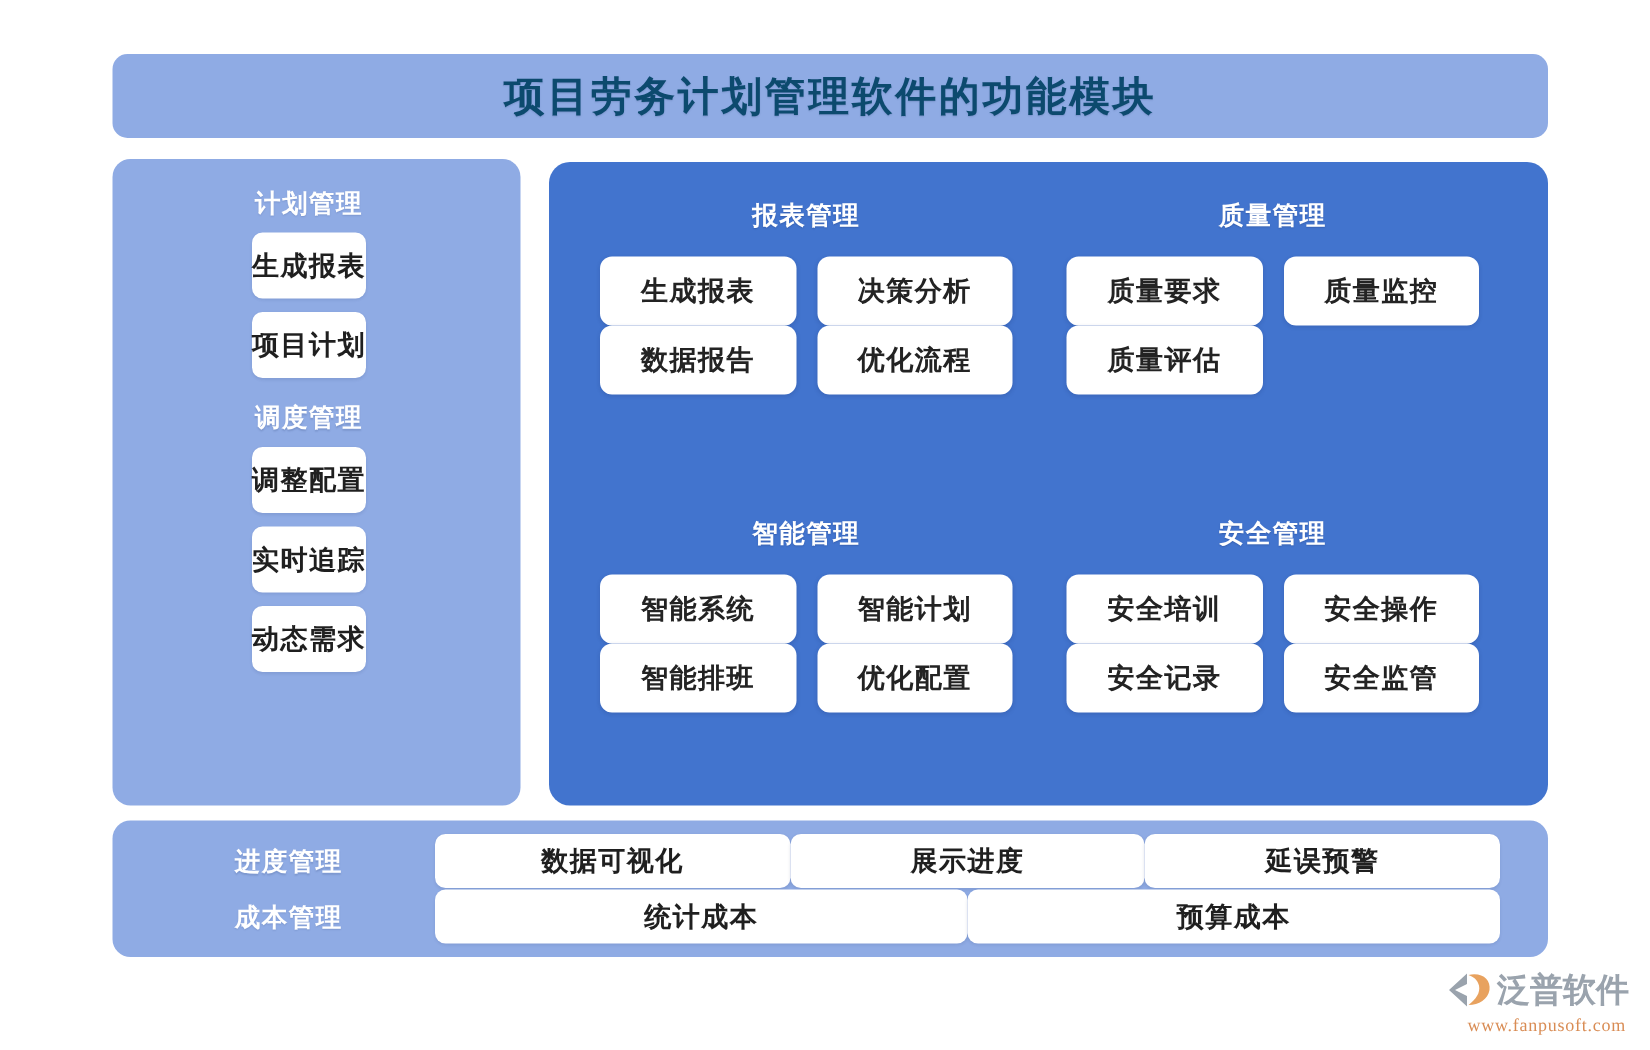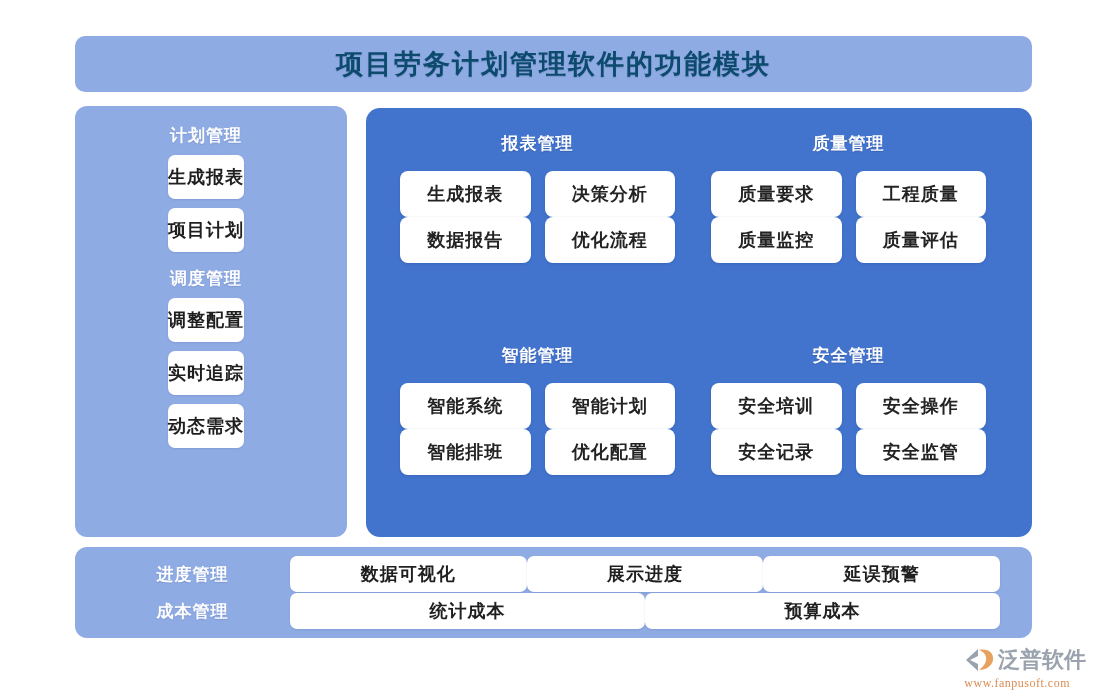--- a/index.html
+++ b/index.html
@@ -204,21 +204,21 @@
     font-size: 22px;
     font-weight: bold;
     letter-spacing: 0px;
   }
   .logo-url {
     color: #d98c54;
     font-size: 12px;
     letter-spacing: 0.5px;
     font-family: "Liberation Serif", "DejaVu Serif", serif;
     margin-top: 1px;
-    margin-right: 16px;
+    margin-right: 2px;
   }
 </style>
 </head>
 <body>
 
 <div class="page">
 
   <div class="header-bar">
     <div class="header-title">项目劳务计划管理软件的功能模块</div>
   </div>
@@ -246,21 +246,20 @@
           <div class="quad-btn">决策分析</div>
           <div class="quad-btn">数据报告</div>
           <div class="quad-btn">优化流程</div>
         </div>
       </div>
 
       <div class="quad">
         <div class="quad-title">质量管理</div>
         <div class="quad-grid">
           <div class="quad-btn">质量要求</div>
-          <div class="quad-btn">工程质量</div>
           <div class="quad-btn">质量监控</div>
           <div class="quad-btn">质量评估</div>
         </div>
       </div>
 
     </div>
 
     <div class="quad-row">
 
       <div class="quad">

